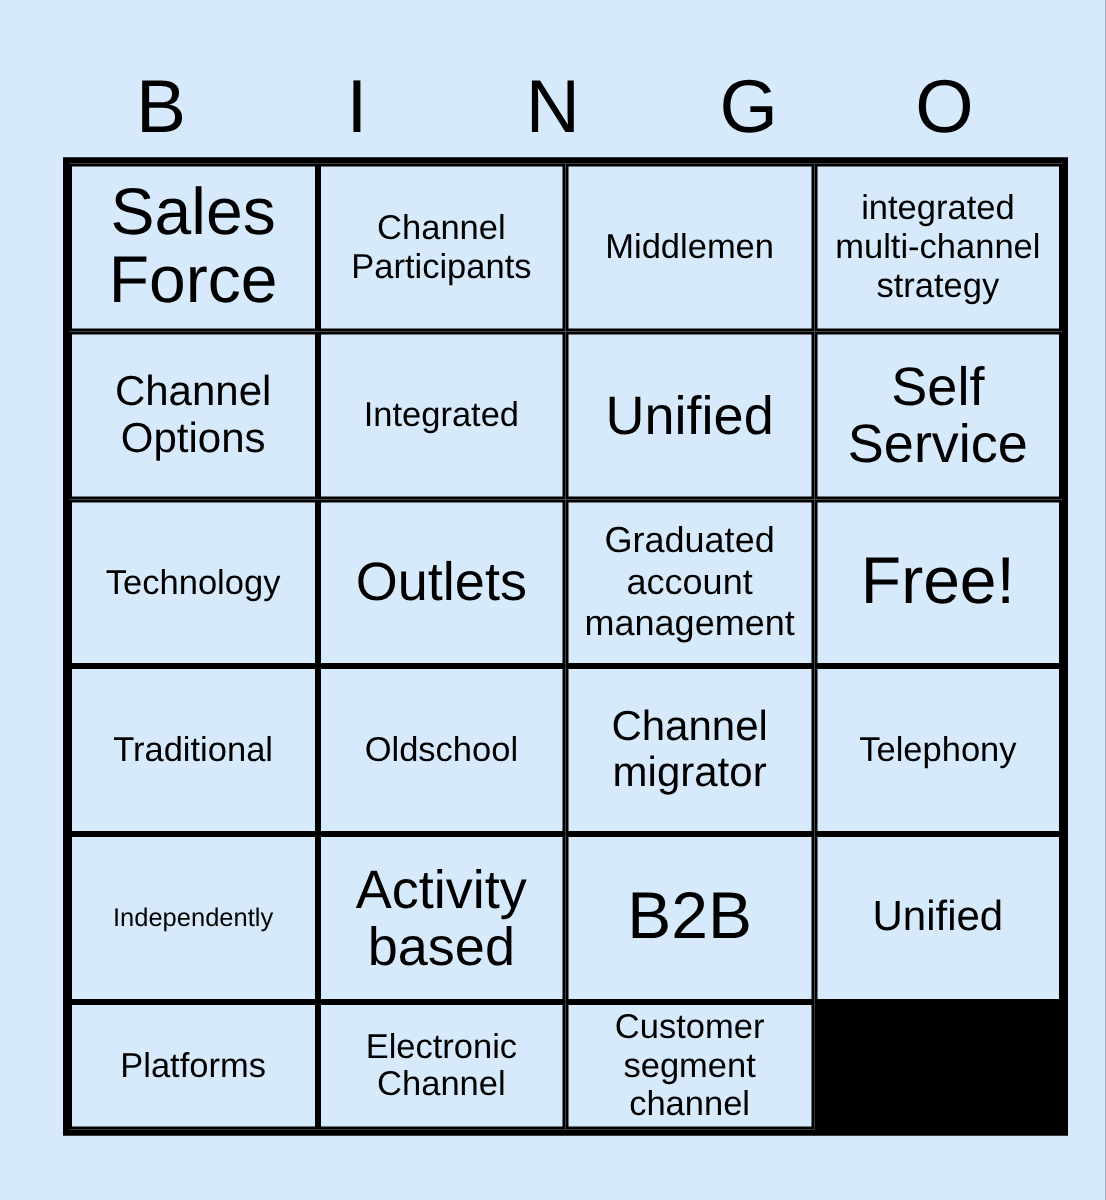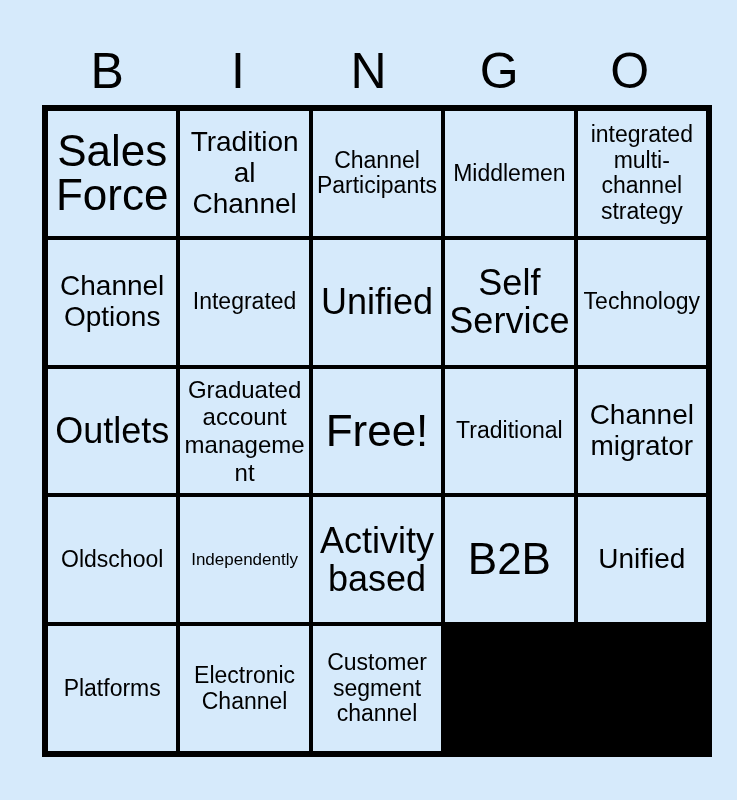--- a/index.html
+++ b/index.html
@@ -42,21 +42,21 @@
   }
   #grid {
     position: absolute;
     left: 42px;
     top: 105px;
     width: 670px;
     height: 652px;
     border: 4px solid #000000;
     box-sizing: border-box;
     display: grid;
-    grid-template-columns: repeat(5, 1fr);
+    grid-template-columns: repeat(4, 1fr);
     grid-template-rows: repeat(5, 1fr);
     background: #000000;
     gap: 0px;
   }
   .cell {
     background: #d6eafb;
     border: 2px solid #000000;
     box-sizing: border-box;
     display: flex;
     align-items: center;
@@ -88,23 +88,20 @@
     <div class="header-letter">I</div>
     <div class="header-letter">N</div>
     <div class="header-letter">G</div>
     <div class="header-letter">O</div>
   </div>
 
   <div id="grid">
     <div class="cell sz-xxl">
         <span>Sales Force</span>
       </div>
-    <div class="cell sz-lg">
-        <span>Traditional Channel</span>
-      </div>
     <div class="cell sz-md">
         <span>Channel Participants</span>
       </div>
     <div class="cell sz-md">
         <span>Middlemen</span>
       </div>
     <div class="cell sz-md">
         <span>integrated multi-channel strategy</span>
       </div>
 
@@ -129,26 +126,29 @@
       </div>
     <div class="cell sz-sm">
         <span>Graduated account management</span>
       </div>
     <div class="cell sz-xxl">
         <span>Free!</span>
       </div>
     <div class="cell sz-md">
         <span>Traditional</span>
       </div>
+    <div class="cell sz-md">
+        <span>Oldschool</span>
+      </div>
+
     <div class="cell sz-lg">
         <span>Channel migrator</span>
       </div>
-
     <div class="cell sz-md">
-        <span>Oldschool</span>
+        <span>Telephony</span>
       </div>
     <div class="cell sz-xs">
         <span>Independently</span>
       </div>
     <div class="cell sz-xl">
         <span>Activity based</span>
       </div>
     <div class="cell sz-xxl">
         <span>B2B</span>
       </div>

